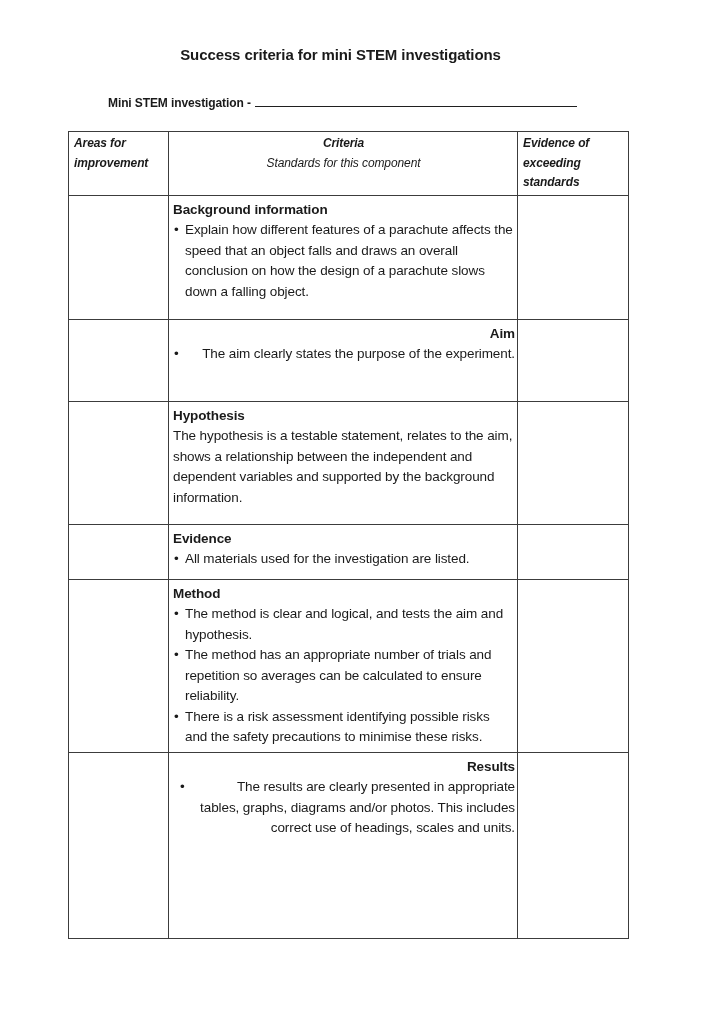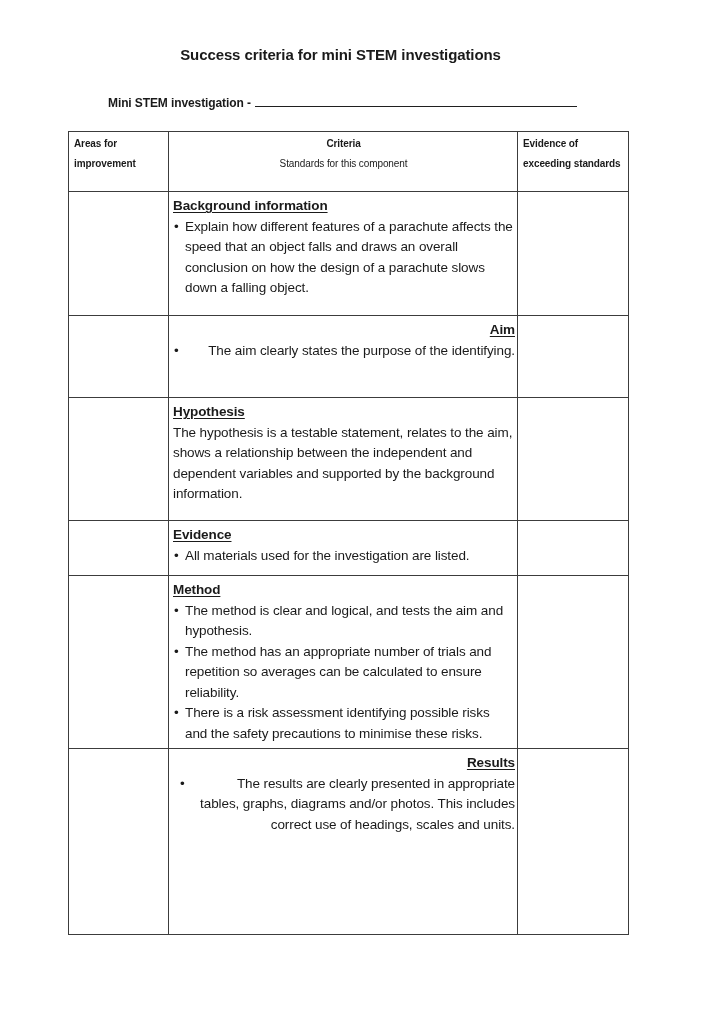--- a/index.html
+++ b/index.html
@@ -47,36 +47,36 @@
   col.c1 { width: 100px; }
   col.c2 { width: 349px; }
   col.c3 { width: 111px; }
   th, td {
     border: 1px solid #3c3c3c;
     vertical-align: top;
     letter-spacing: -0.1px;
   }
   thead tr { height: 60px; }
   th {
-    font-size: 10px;
+    font-size: 12px;
     font-weight: bold;
     line-height: 19.5px;
     padding: 2px 4px 2px 5px;
+    font-style: italic;
   }
   th.col1, th.col3 { text-align: left; }
   th.col2 { text-align: center; }
   th.col2 .crit-sub { font-weight: normal; }
   td.cell-criteria {
     font-size: 13.5px;
     line-height: 20.5px;
     padding: 4px 2px 4px 4px;
   }
   .row-heading {
     font-weight: bold;
-    text-decoration: underline;
     text-decoration-thickness: 1.4px;
     text-underline-offset: 2px;
   }
   .row-paragraph { margin: 0; }
   ul.bullets {
     list-style: none;
     margin: 0; padding: 0;
   }
   ul.bullets li {
     position: relative;
@@ -136,21 +136,21 @@
             </ul>
     </td>
     <td class="cell-evidence"></td>
   </tr>
         <tr>
     <td class="cell-areas"></td>
     <td class="cell-criteria">
       <div class="row-heading">Aim</div>
 
       <ul class="bullets">
-              <li>The aim clearly states the purpose of the identifying.</li>
+              <li>The aim clearly states the purpose of the experiment.</li>
             </ul>
     </td>
     <td class="cell-evidence"></td>
   </tr>
         <tr>
     <td class="cell-areas"></td>
     <td class="cell-criteria">
       <div class="row-heading">Hypothesis</div>
       <p class="row-paragraph">The hypothesis is a testable statement, relates to the aim, shows a relationship between the independent and dependent variables and supported by the background information.</p>
 

